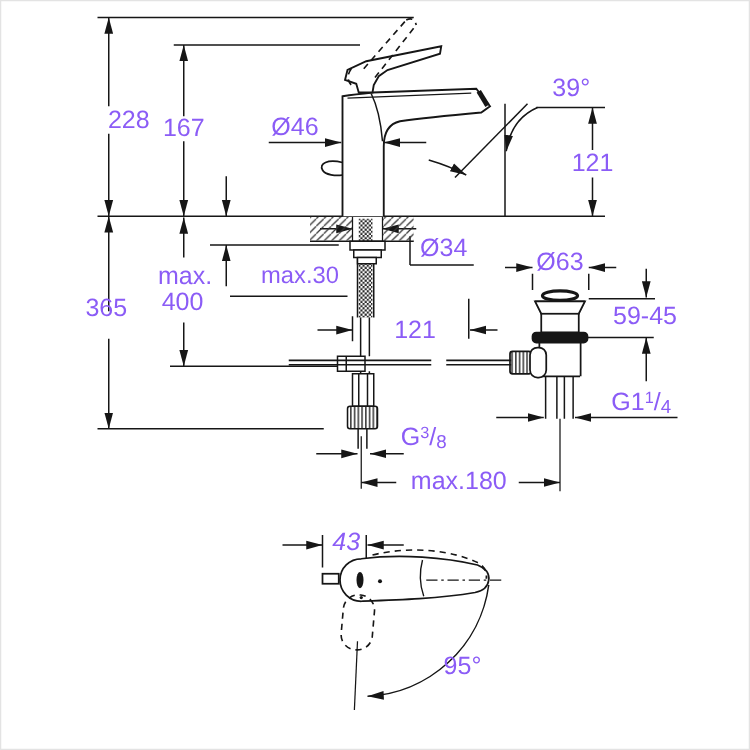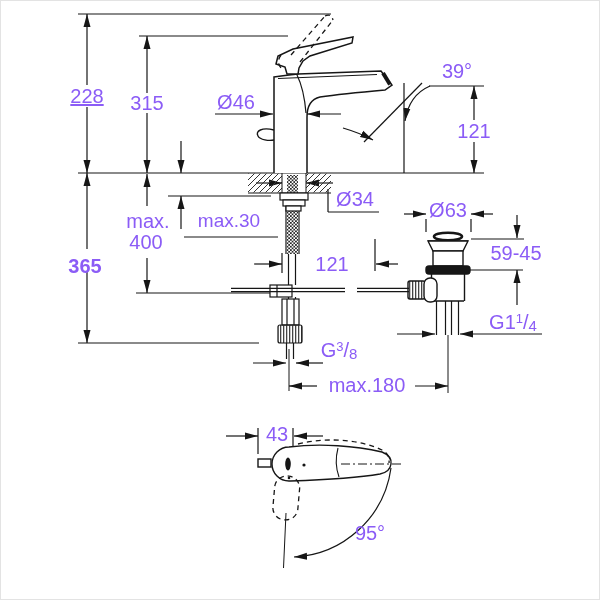--- a/index.html
+++ b/index.html
@@ -3,21 +3,21 @@
 <meta charset="utf-8">
 <style>
   html,body{margin:0;padding:0;background:#fff;}
   #stage{position:relative;width:600px;height:600px;background:#fff;border:1px solid #e3e3e3;box-sizing:border-box;
          font-family:"Liberation Sans", sans-serif;color:#161616;overflow:hidden;}
   svg{position:absolute;left:0;top:0;}
   .dim-label{position:absolute;transform:translate(-50%,-50%);font-size:20px;line-height:20px;
              white-space:nowrap;color:#8b5cf6;background:transparent;}
   .dim-label sup{font-size:13px;line-height:0;vertical-align:6px;}
   .dim-label sub{font-size:15px;line-height:0;vertical-align:-2px;}
-  .small{font-size:19px;}
+  .small{font-size:19px;margin-left:11px;}
 </style>
 </head>
 <body>
 
 <div id="stage">
 
 <svg width="600" height="600" viewBox="0 0 600 600">
   <defs>
     <marker id="arr" markerWidth="14" markerHeight="9" refX="13" refY="4.5" orient="auto" markerUnits="userSpaceOnUse">
       <path d="M13,4.5 L0,1 L0,8 Z" fill="#161616"></path>
@@ -198,32 +198,32 @@
     <path d="M297,443 C330,435 362,440 381,449 Q389,453 388,462" fill="none" stroke-dasharray="5 4" stroke-width="1.3"></path>
     <g transform="translate(287,477) rotate(5)">
       <rect x="-12.5" y="-2" width="25" height="44" rx="12" fill="none" stroke-dasharray="5 4" stroke-width="1.3"></rect>
     </g>
 
     <line x1="285" y1="512" x2="282.5" y2="567" stroke-width="1"></line>
     <path d="M390,467 A103,103 0 0 1 293,556" fill="none" stroke-width="1.2" marker-end="url(#arr)"></path>
   </g>
 </svg>
 
-<div class="dim-label" style="left:86px;top:95px;text-decoration:underline;">228</div>
-<div class="dim-label" style="left:146px;top:102px;">315</div>
+<div class="dim-label" style="left:102px;top:95px;">228</div>
+<div class="dim-label" style="left:146px;top:102px;">167</div>
 <div class="dim-label" style="left:235px;top:101px;">Ø46</div>
 <div class="dim-label" style="left:456px;top:70px;">39°</div>
 <div class="dim-label" style="left:473px;top:130px;">121</div>
 <div class="dim-label" style="left:147px;top:220px;">max.</div>
 <div class="dim-label" style="left:145px;top:241px;">400</div>
 <div class="dim-label small" style="left:228px;top:220px;">max.30</div>
 <div class="dim-label" style="left:354px;top:198px;">Ø34</div>
-<div class="dim-label" style="left:84px;top:265px;font-weight:bold;">365</div>
+<div class="dim-label" style="left:84px;top:246px;">365</div>
 <div class="dim-label" style="left:447px;top:209px;">Ø63</div>
 <div class="dim-label" style="left:515px;top:252px;">59-45</div>
 <div class="dim-label" style="left:331px;top:263px;">121</div>
 <div class="dim-label" style="left:338px;top:349px;"><span>G</span><sup>3</sup><span>/</span><sub>8</sub></div>
 <div class="dim-label" style="left:512px;top:321px;"><span>G1</span><sup>1</sup><span>/</span><sub>4</sub></div>
 <div class="dim-label" style="left:366px;top:384px;">max.180</div>
-<div class="dim-label" style="left:276px;top:433px;">43</div>
+<div class="dim-label" style="left:276px;top:433px;font-style:italic;">43</div>
 <div class="dim-label" style="left:358px;top:532px;margin-left:11px;">95°</div>
 
 </div>
 
 </body></html>

